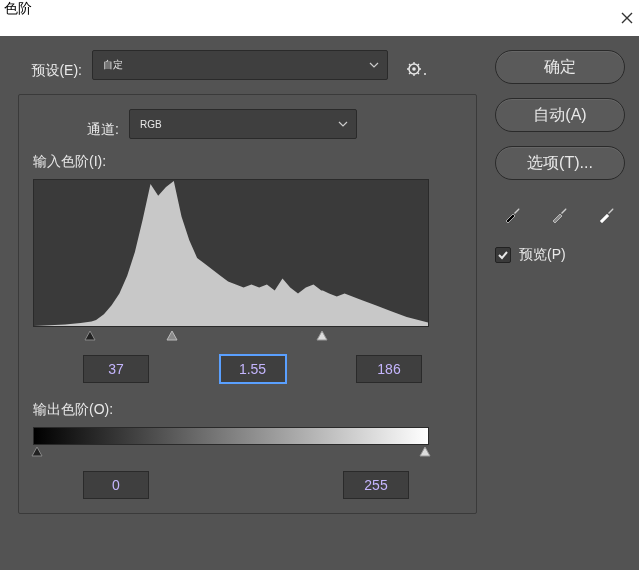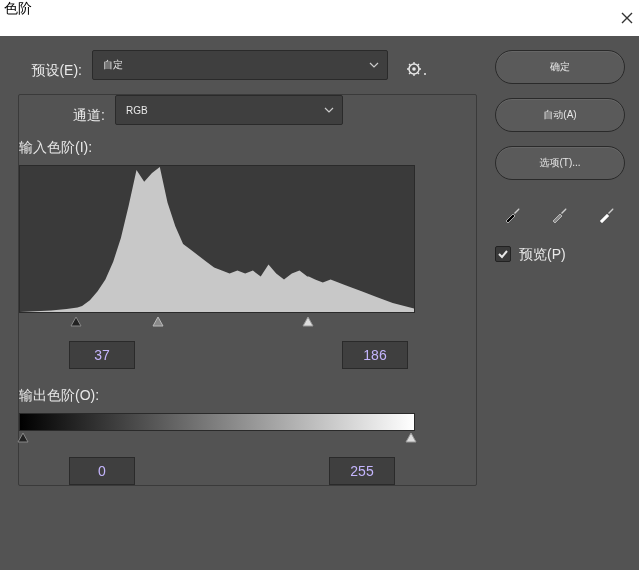--- a/index.html
+++ b/index.html
@@ -9,36 +9,36 @@
 .close-x{width:40px;height:36px;display:flex;align-items:center;justify-content:center;cursor:pointer;margin-right:-12px}
 .body{padding:14px 14px 14px 18px;display:flex;gap:18px;color:#e8e8e8;font-size:14px}
 .left{flex:1}
 .row{display:flex;align-items:flex-end;gap:10px;margin-bottom:14px}
 .lbl{min-width:64px;text-align:right}
 .select{background:#3f3f3f;border:1px solid #2a2a2a;color:#e8e8e8;height:30px;padding:0 28px 0 10px;font-size:10px;position:relative;display:flex;align-items:center;border-radius:2px}
 .select.preset{width:296px}
 .select.channel{width:228px}
 .chev{position:absolute;right:8px;top:50%;transform:translateY(-50%)}
 .gear{margin-left:8px;color:#e8e8e8}
-.panel{border:1px solid #3a3a3a;border-radius:2px}
+.panel{border:1px solid #3a3a3a;padding:14px;border-radius:2px}
 .sect-lbl{margin:6px 0 8px 0}
 .hist{background:#3a3a3a;border:1px solid #2a2a2a;width:396px;height:148px;position:relative;overflow:hidden}
 .hist svg{position:absolute;bottom:0;left:0}
 .sliders{position:relative;height:16px;margin:2px 0 10px 0;width:396px}
 .tri{position:absolute;top:0;transform:translateX(-50%)}
 .num-row{display:flex;justify-content:space-between;width:396px}
 .num{background:#3f3f3f;border:1px solid #2a2a2a;color:#c4b5fd;width:66px;height:28px;text-align:center;line-height:26px;font-size:14px}
 .num.focus{border:1px solid #5aa0ff;outline:1px solid #5aa0ff}
 .grad{width:396px;height:18px;border:1px solid #2a2a2a;background:linear-gradient(90deg,#000,#fff)}
 .out-sliders{position:relative;height:16px;width:396px;margin:0 0 10px 0}
 .right{width:130px;display:flex;flex-direction:column;gap:14px}
-.btn{background:#5a5a5a;border:1px solid #2a2a2a;border-radius:18px;height:34px;color:#e8e8e8;font-size:10px;display:flex;align-items:center;justify-content:center;cursor:pointer;box-shadow:inset 0 1px 0 rgba(255,255,255,.08)}
+.btn{background:#5a5a5a;border:1px solid #2a2a2a;border-radius:18px;height:34px;color:#e8e8e8;font-size:16px;display:flex;align-items:center;justify-content:center;cursor:pointer;box-shadow:inset 0 1px 0 rgba(255,255,255,.08)}
 .droppers{display:flex;justify-content:space-between;gap:6px;margin-top:6px}
 .drop{width:36px;height:28px;display:flex;align-items:center;justify-content:center;border-radius:3px}
-.chk-row{display:flex;align-items:flex-start;gap:8px;margin-top:4px}
+.chk-row{display:flex;align-items:center;gap:8px;margin-top:4px}
 .chk{width:16px;height:16px;background:#3a3a3a;border:1px solid #222;display:flex;align-items:center;justify-content:center;border-radius:2px}
 .chk svg{display:block}
 </style>
 </head>
 <body>
 
 <div class="titlebar">
   <span>色阶</span>
   <span class="spacer"></span>
   <div class="close-x">
@@ -94,20 +94,21 @@
         <svg class="tri" style="left:35%" width="12" height="12" viewBox="0 0 12 12">
             <polygon points="6,2 11,11 1,11" fill="#8a8a8a" stroke="#bbb"></polygon>
           </svg>
         <svg class="tri" style="left:73%" width="12" height="12" viewBox="0 0 12 12">
             <polygon points="6,2 11,11 1,11" fill="#ddd" stroke="#999"></polygon>
           </svg>
       </div>
 
       <div class="num-row">
         <div class="num" style="margin-left:50px">37</div>
+        <div class="num focus">1.55</div>
         <div class="num" style="margin-right:7px">186</div>
       </div>
 
       <div class="sect-lbl" style="margin-top:18px">输出色阶(O):</div>
       <div class="grad"></div>
       <div class="out-sliders">
         <svg class="tri" style="left:1%" width="12" height="12" viewBox="0 0 12 12">
             <polygon points="6,2 11,11 1,11" fill="#222" stroke="#888"></polygon>
           </svg>
         <svg class="tri" style="left:99%" width="12" height="12" viewBox="0 0 12 12">

